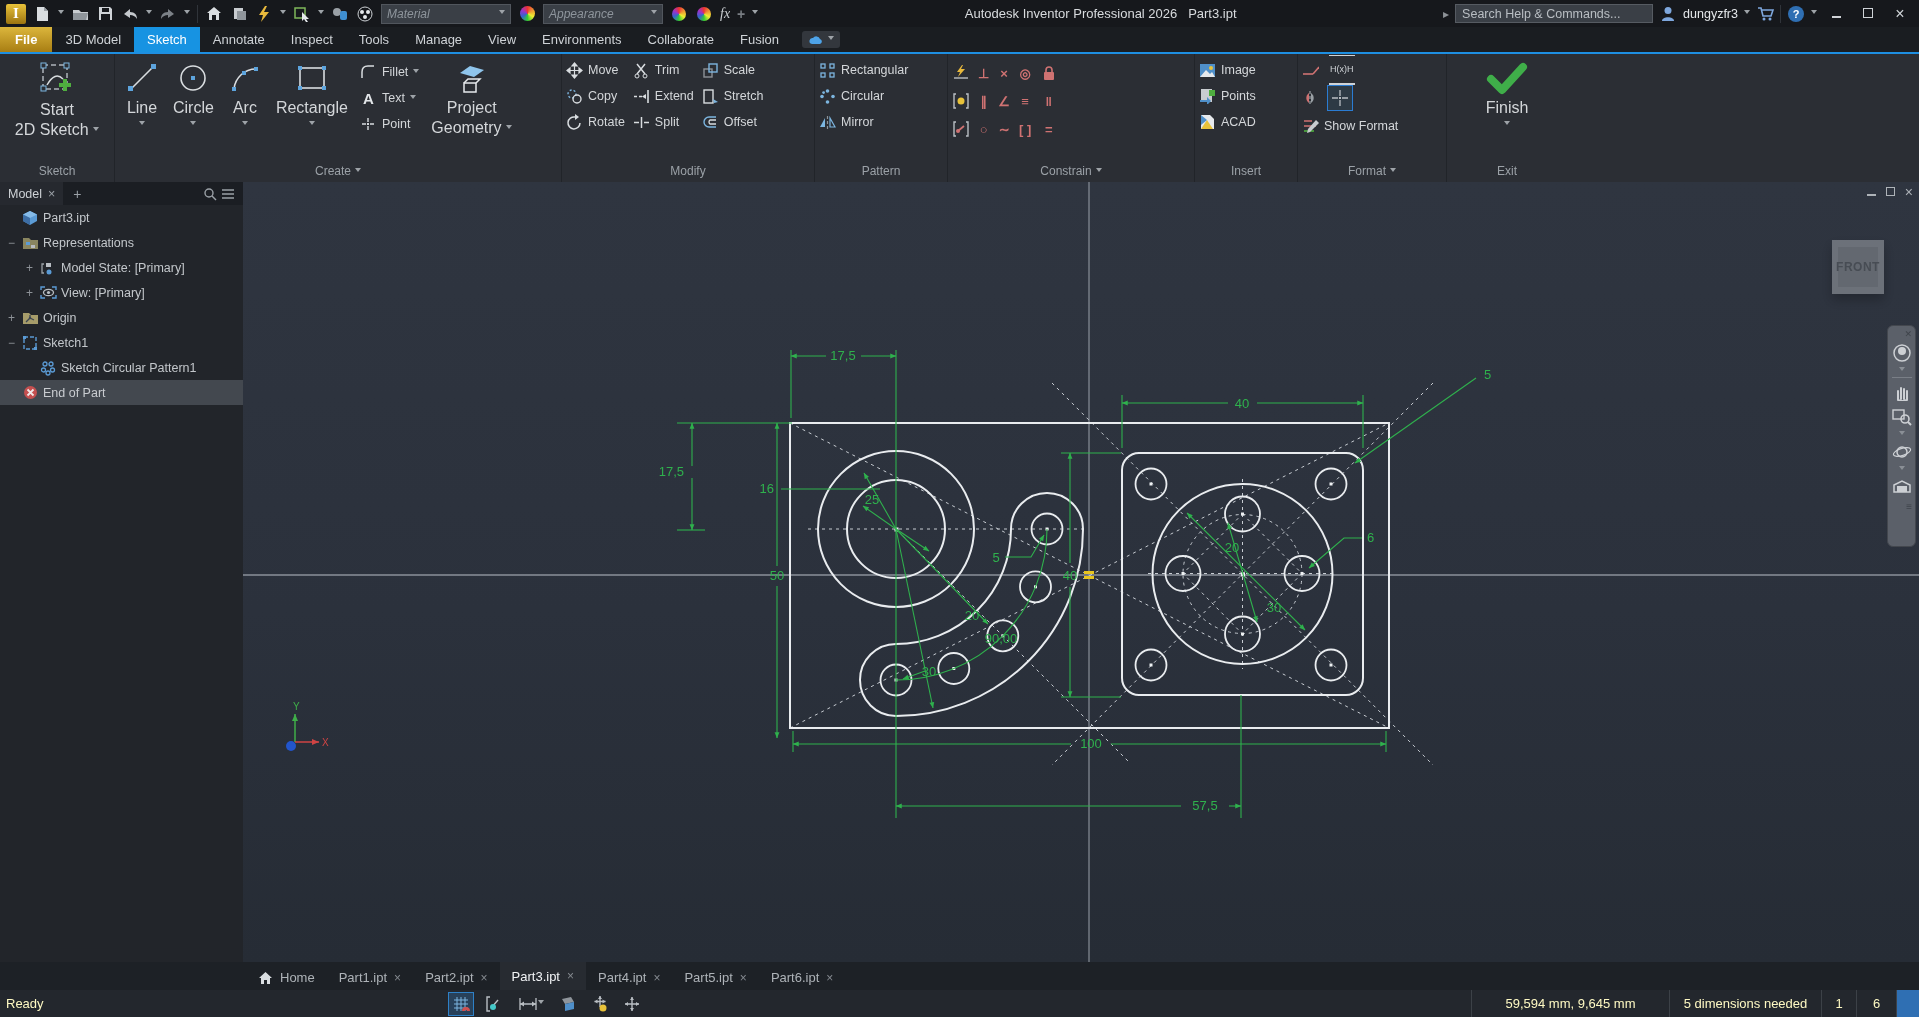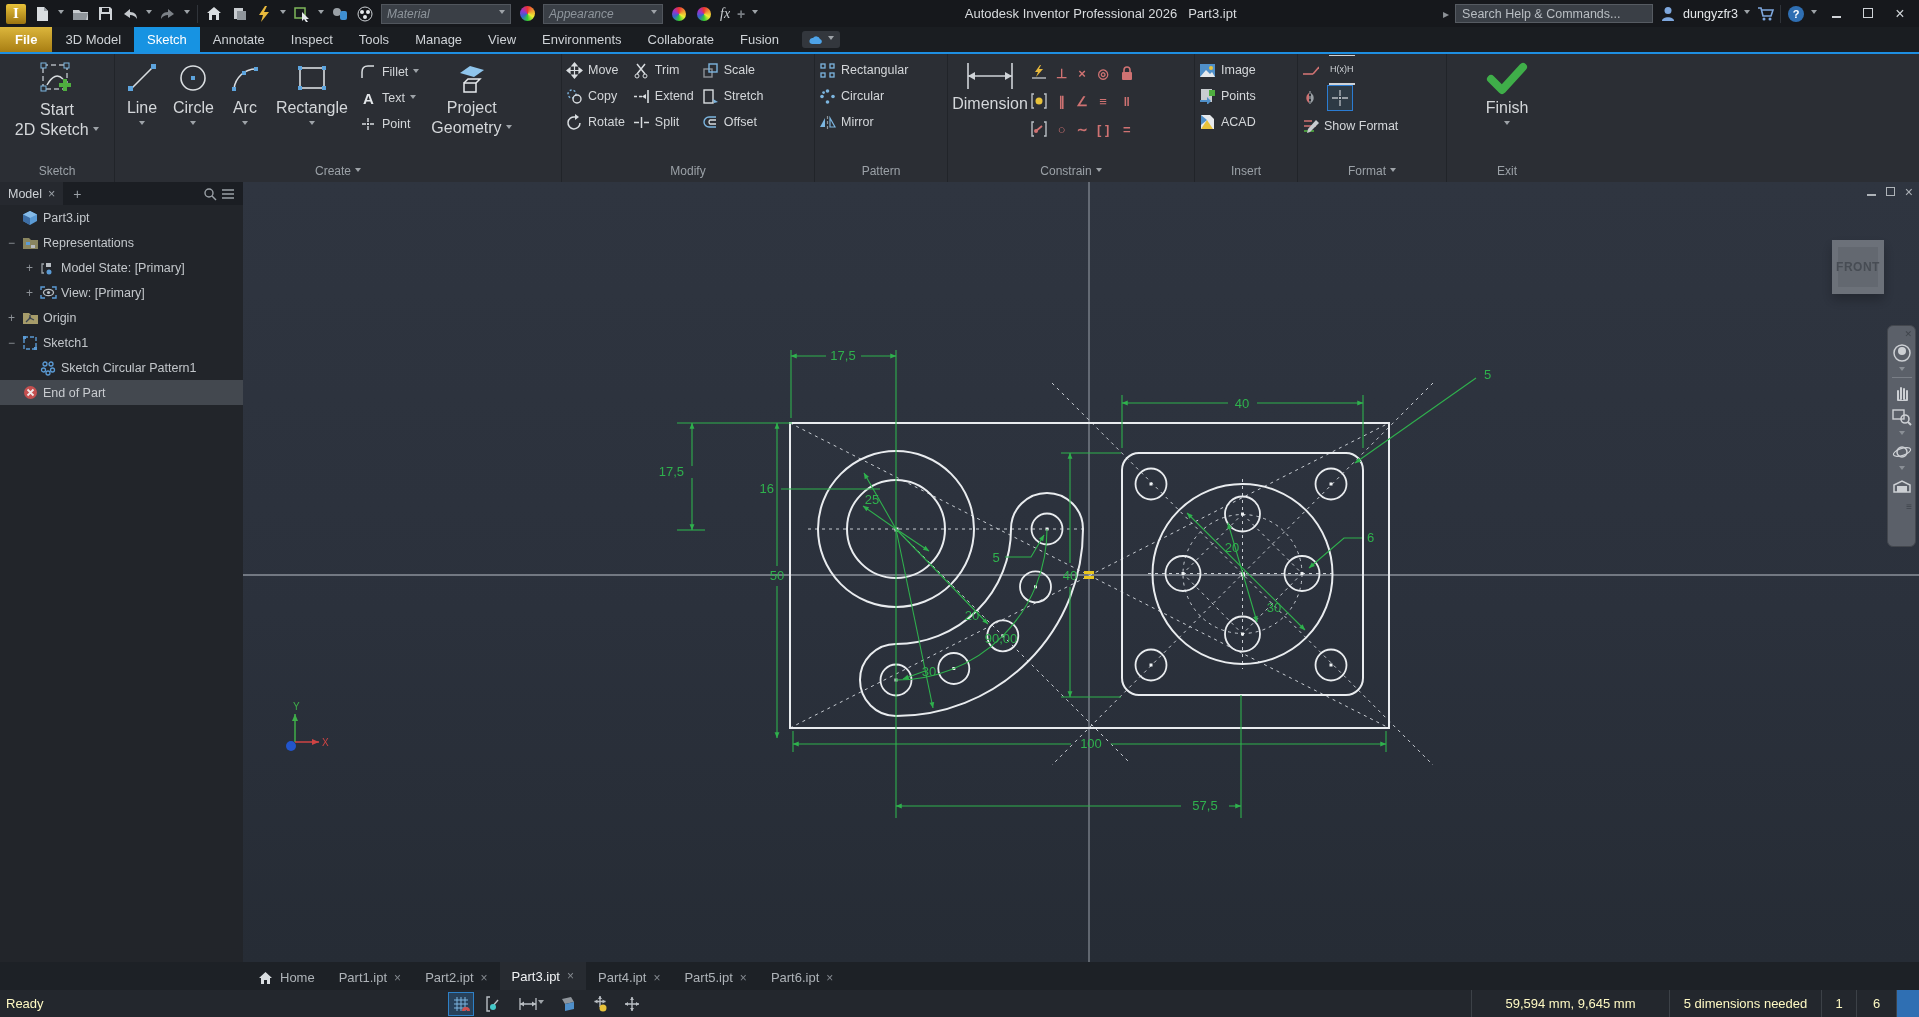--- a/index.html
+++ b/index.html
@@ -454,28 +454,20 @@
       </div>
     </div>
     <div class="plabel">
         <span>Pattern</span>
       </div>
   </div>
   <div class="vsep"></div>
 
   <div class="panel" style="width:246px">
     <div class="pbody">
-      <div class="bigbtn" style="width:64px;">
-        <svg width="52" height="30">
-            <path d="M4,2 V28 M48,2 V28" stroke="#cfd3d7" stroke-width="1.6"></path>
-            <path d="M4,15 H48" stroke="#cfd3d7" stroke-width="1.4"></path>
-            <path d="M4,15 L11,11 V19 Z M48,15 L41,11 V19 Z" fill="#cfd3d7"></path>
-          </svg>
-        <div>Dimension</div>
-      </div>
       <div class="congrid">
         <span class="mini">
             <svg width="18" height="18">
               <path d="M2,14 H16" stroke="#b9bec3" stroke-width="1.4"></path>
               <path d="M10,1 L5,8 H8 L6,13 L13,5 H9 L11,1 Z" fill="#e8b93c"></path>
             </svg>
           </span>
         <span class="mini">
             <svg width="18" height="18">
               <path d="M4,2 H2 V16 H4 M14,2 H16 V16 H14" stroke="#b9bec3" stroke-width="1.4" fill="none"></path>

